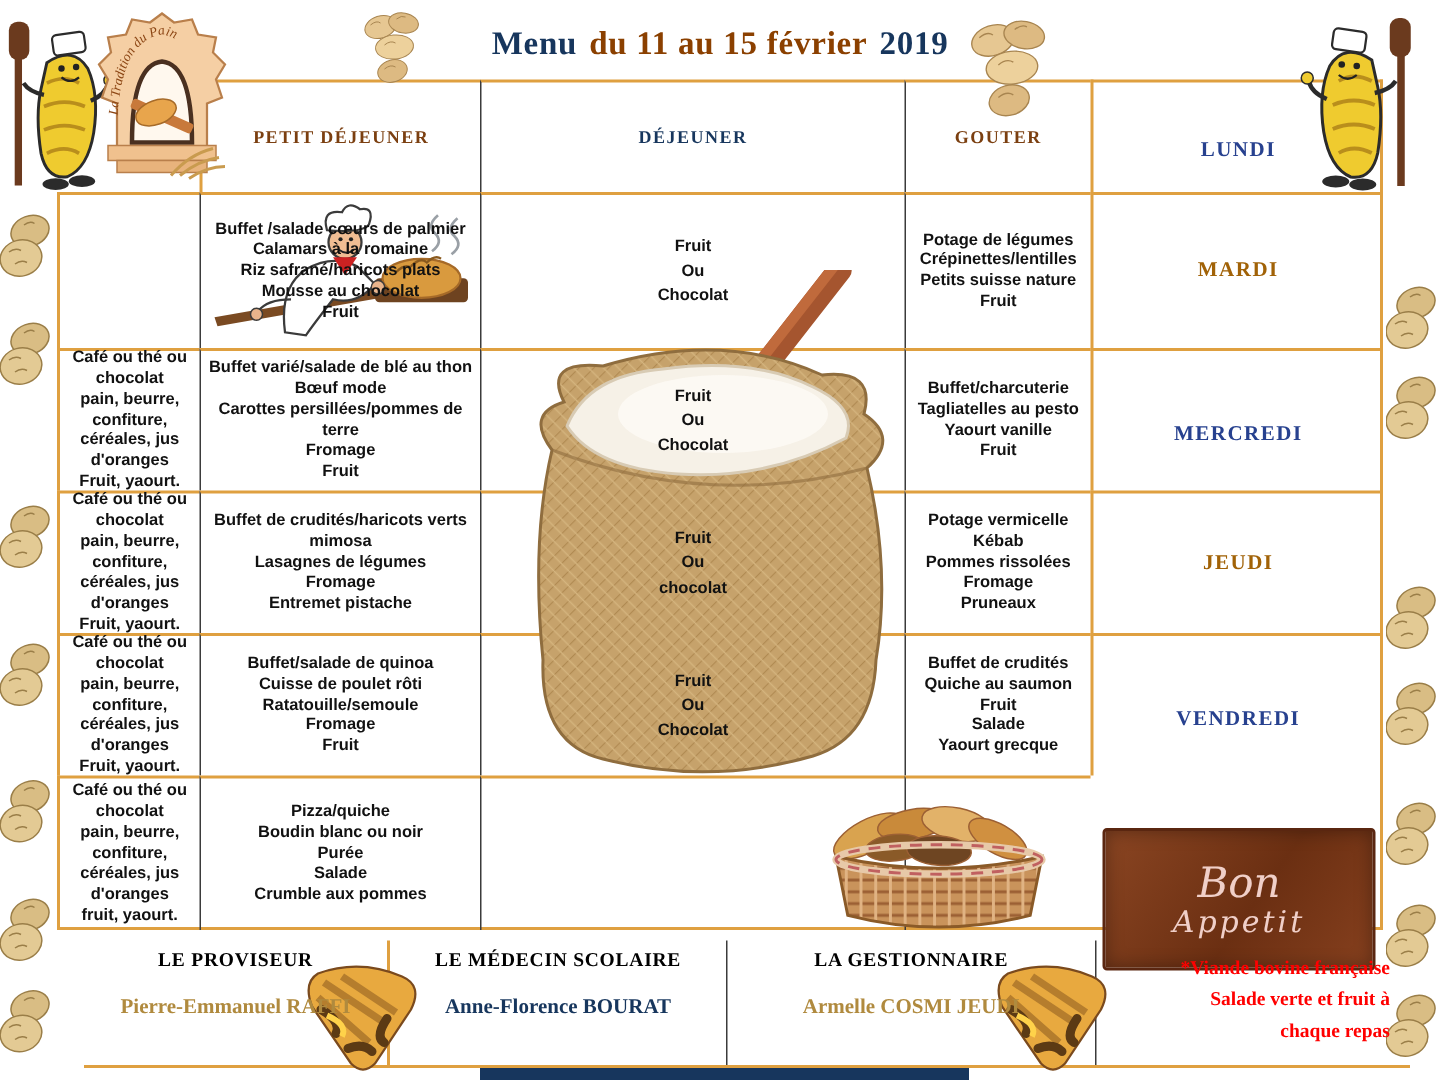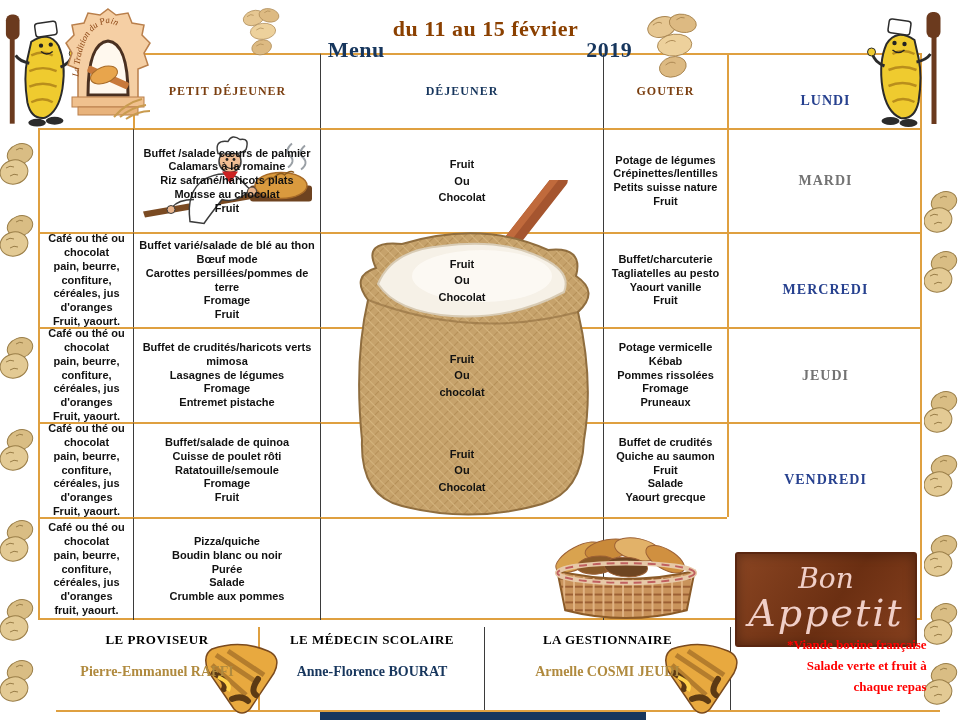--- a/index.html
+++ b/index.html
@@ -8,38 +8,38 @@
   }
   *{box-sizing:border-box;margin:0;padding:0}
   html,body{width:960px;height:720px;background:#fff;overflow:hidden;
     font-family:"Liberation Sans",sans-serif;}
   .stage{position:relative;width:960px;height:720px;background:#fff;}
 
   
   .title{position:absolute;left:250px;top:16px;width:460px;display:flex;
     justify-content:center;gap:8px;font-family:"Liberation Serif",serif;
     font-weight:bold;font-size:22px;letter-spacing:.5px;z-index:2;}
-  .title .t-navy{color:var(--navy);margin-top:21px;} .title .t-brown{color:#8B4000;}
+  .title .t-navy{color:var(--navy);} .title .t-brown{color:#8B4000;}
 
   
   .tbl{position:absolute;left:38px;top:53px;width:884px;height:567px;
     display:grid;grid-template-columns:95px 187px 283px 124px 195px;
     grid-template-rows:75px 104px 95px 95px 95px 103px;
     border-right:2px solid var(--orange);border-bottom:2px solid var(--orange);}
   .cell{position:relative;display:flex;align-items:center;justify-content:center;
     text-align:center;overflow:visible;}
   .bt-o{border-top:2px solid var(--orange);}
   .bl-o{border-left:2px solid var(--orange);}
   .bl-k{border-left:1.5px solid var(--dark);}
   .hdr{font-family:"Liberation Serif",serif;font-weight:bold;font-size:12px;
     letter-spacing:1px;}
   .h-brown{color:var(--brown);} .h-navy{color:var(--navy);} .h-blue{color:var(--blue2);}
   .day{font-family:"Liberation Serif",serif;font-weight:bold;font-size:14px;
     letter-spacing:1px;white-space:nowrap;z-index:3;}
-  .d-navy{color:#27418F;margin-top:18px;} .d-brown{color:#737373;}
+  .d-navy{color:#27418F;margin-top:18px;} .d-brown{color:#a16207;}
   .cell-text{position:relative;z-index:3;white-space:pre-line;font-weight:bold;
     font-size:11px;line-height:1.25;color:#111;padding:2px 4px;}
   .gouter .cell-text{line-height:1.5;}
 
   
   .footer{position:absolute;left:56px;top:627px;width:884px;height:85px;
     display:grid;grid-template-columns:202px 226px 246px 210px;
     border-bottom:2px solid var(--orange);}
   .f-cell{position:relative;display:flex;flex-direction:column;align-items:center;}
   .f-title{font-family:"Liberation Serif",serif;font-weight:bold;font-size:13px;
@@ -57,21 +57,21 @@
   
   .deco{position:absolute;z-index:1;}
   .flip{transform:scaleX(-1);}
   .sign{position:absolute;left:735px;top:521px;width:182px;height:95px;z-index:1;
     background:linear-gradient(125deg,#8A4522 0%,#6B2F12 55%,#86401e 100%);
     border:2px solid #5A2610;border-radius:3px;
     box-shadow:inset 0 0 12px rgba(0,0,0,.35);
     display:flex;flex-direction:column;align-items:center;justify-content:center;
     font-family:"DejaVu Serif",serif;font-style:italic;color:#F0CFC8;margin-top:31px;}
   .sign-l1{font-size:28px;line-height:1;}
-  .sign-l2{font-size:38px;line-height:1.1;letter-spacing:2px;font-style:italic;}
+  .sign-l2{font-size:20px;line-height:1.1;letter-spacing:2px;font-style:italic;}
 </style>
 </head>
 <body>
 
 <div class="stage">
 
   <svg width="0" height="0" style="position:absolute">
     <defs>
       <symbol id="sym-loaf" viewBox="0 0 34 52">
         <ellipse cx="20" cy="16" rx="13" ry="10" fill="#D9BD84" stroke="#9A7E48" transform="rotate(-20 20 16)"></ellipse>

